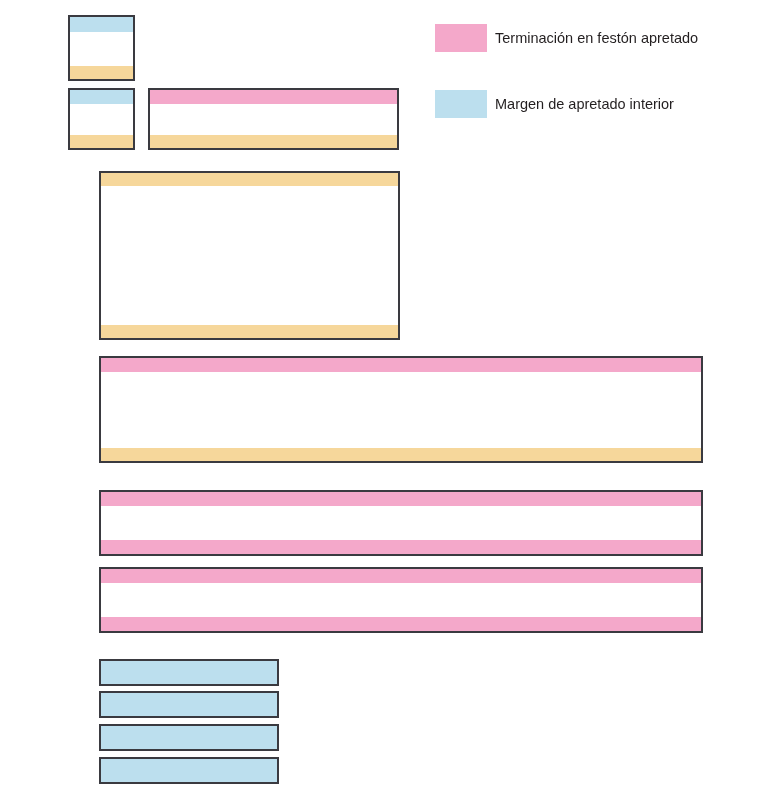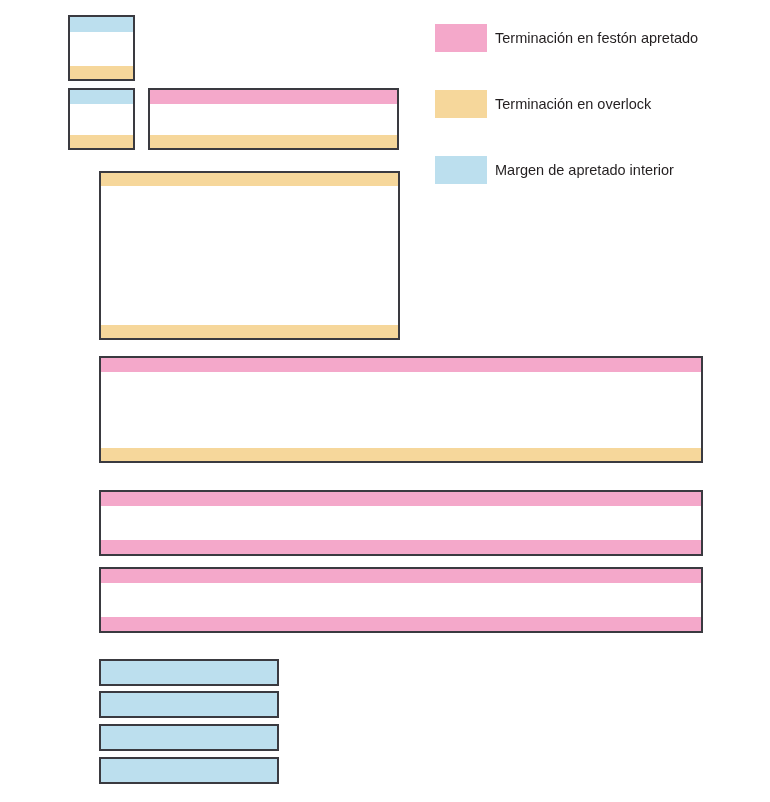--- a/index.html
+++ b/index.html
@@ -125,22 +125,18 @@
       <div class="strip" style="left: 99px; top: 724px; width: 180px; height: 27px; background: rgb(188, 223, 238); border-color: rgb(58, 58, 64);"></div>
       <div class="strip" style="left: 99px; top: 757px; width: 180px; height: 27px; background: rgb(188, 223, 238); border-color: rgb(58, 58, 64);"></div>
     </div>
 
   <div id="legend">
       <div class="legend-row">
         <div class="legend-swatch" style="background: rgb(244, 168, 202); top: 6px;"></div>
         <div class="legend-label" style="top: 6px;">Terminación en festón apretado</div>
       </div>
       <div class="legend-row">
-        <div class="legend-swatch" style="background: rgb(246, 215, 155); top: 6px;"></div>
-        <div class="legend-label" style="top: 6px;">Terminación en overlock</div>
-      </div>
-      <div class="legend-row">
         <div class="legend-swatch" style="background: rgb(188, 223, 238); top: 6px;"></div>
         <div class="legend-label" style="top: 6px;">Margen de apretado interior</div>
       </div>
     </div>
 
 </div>
 
 </body></html>

